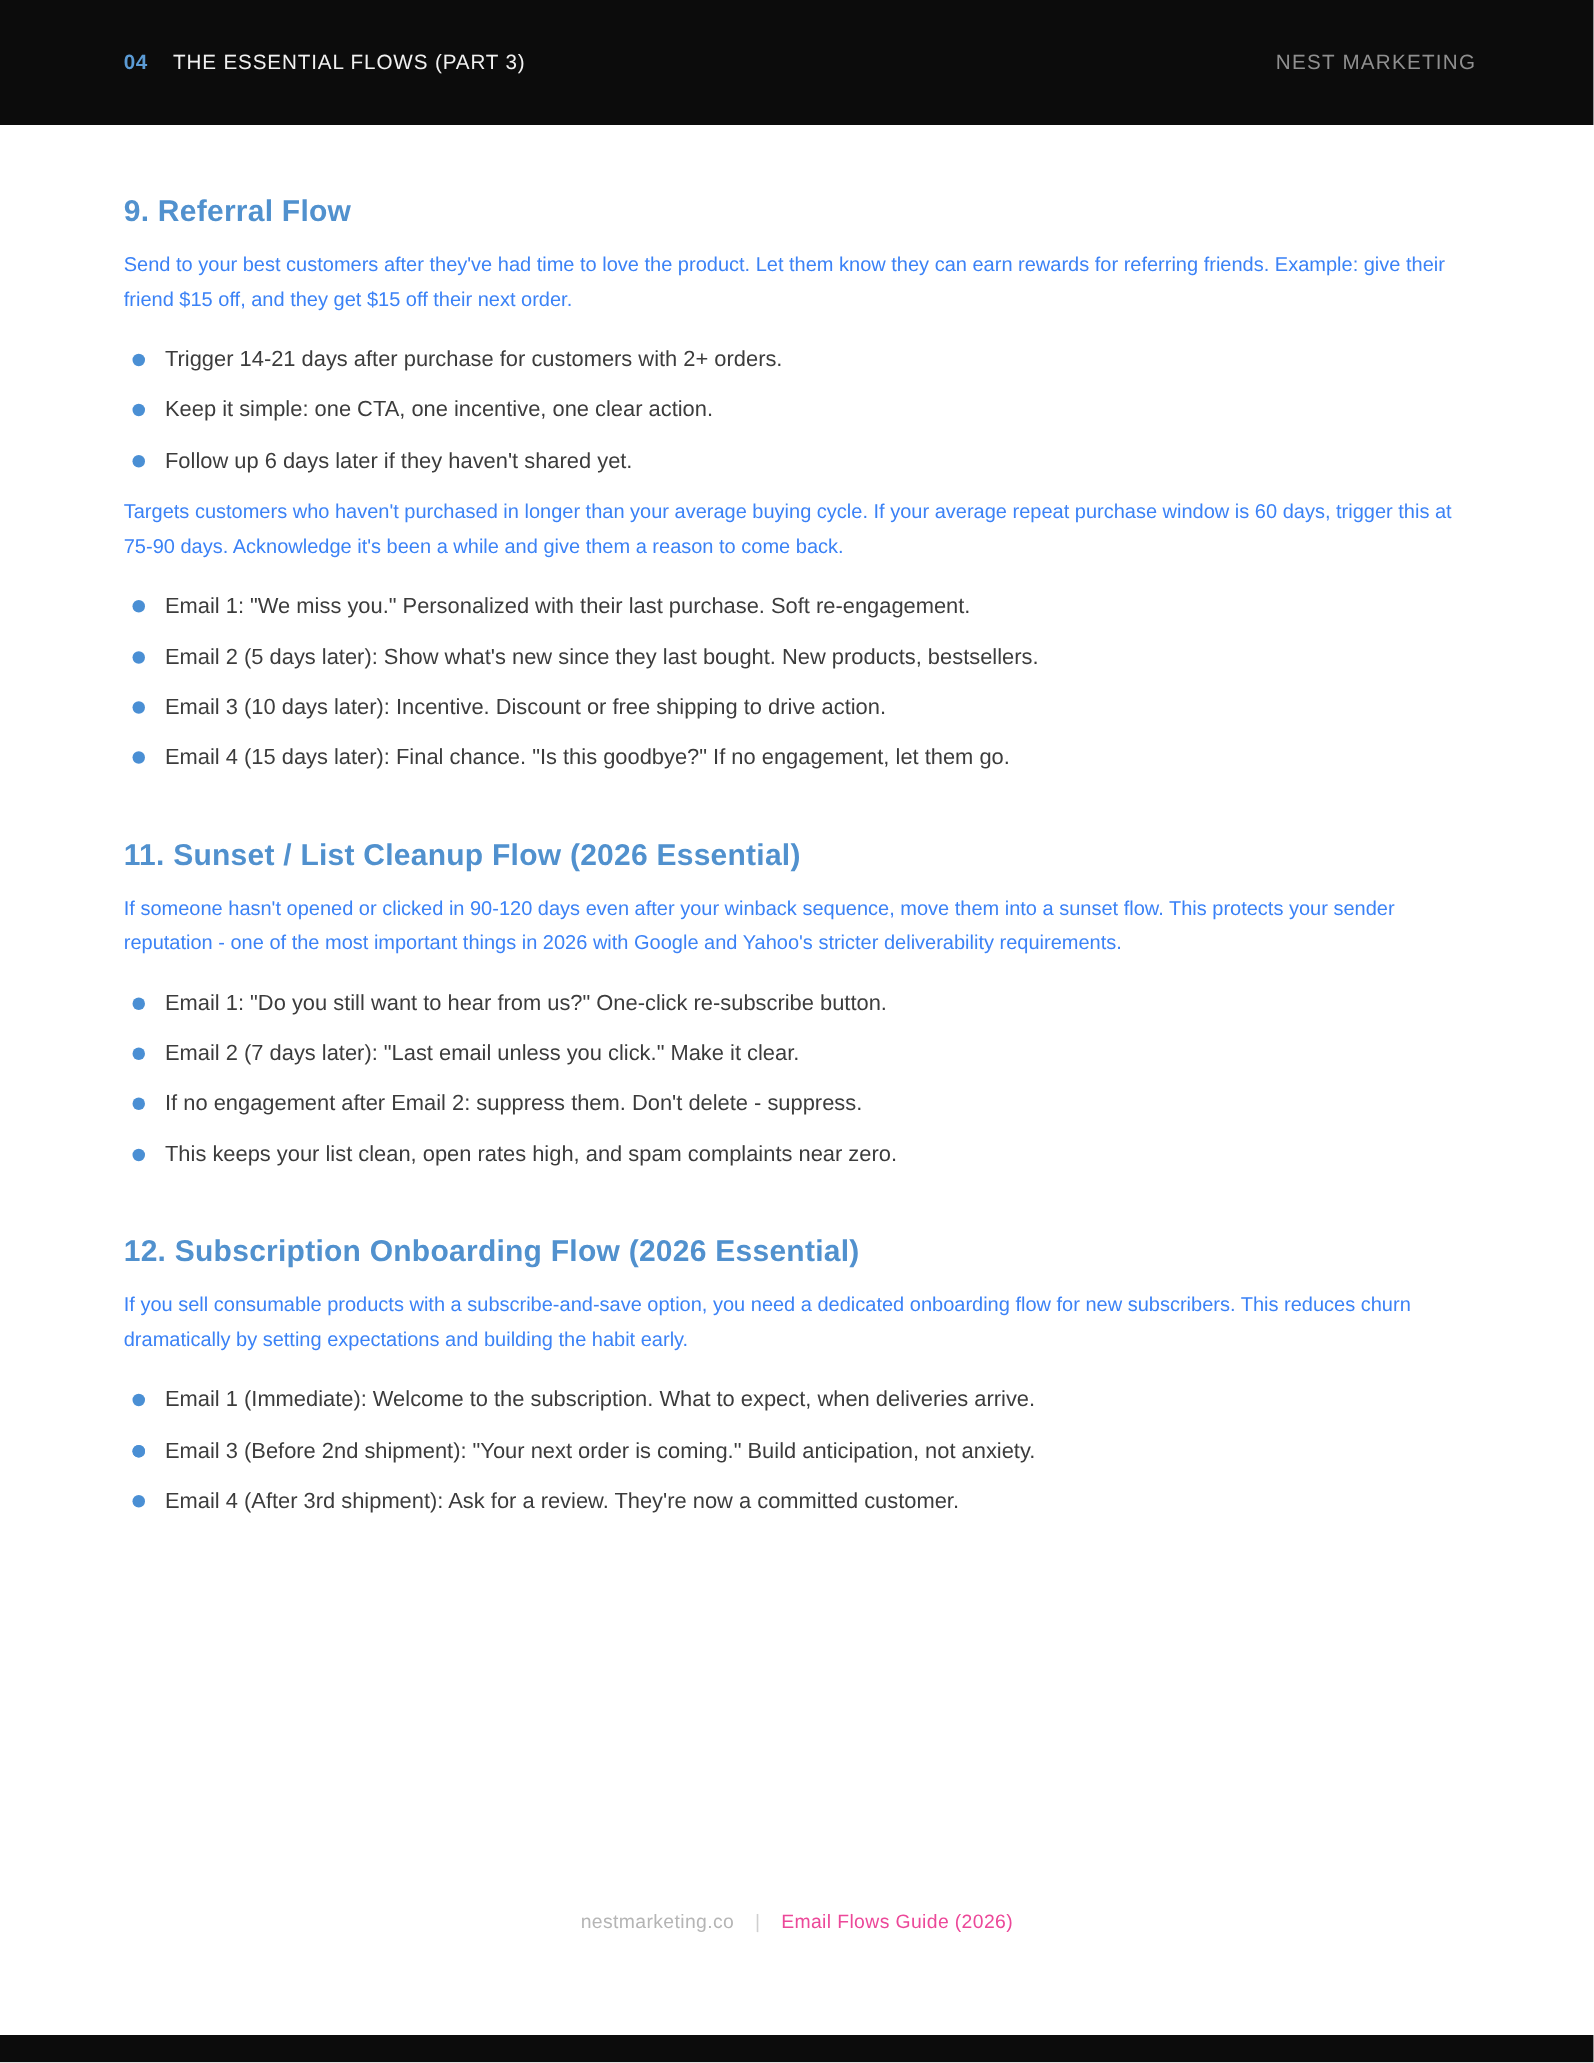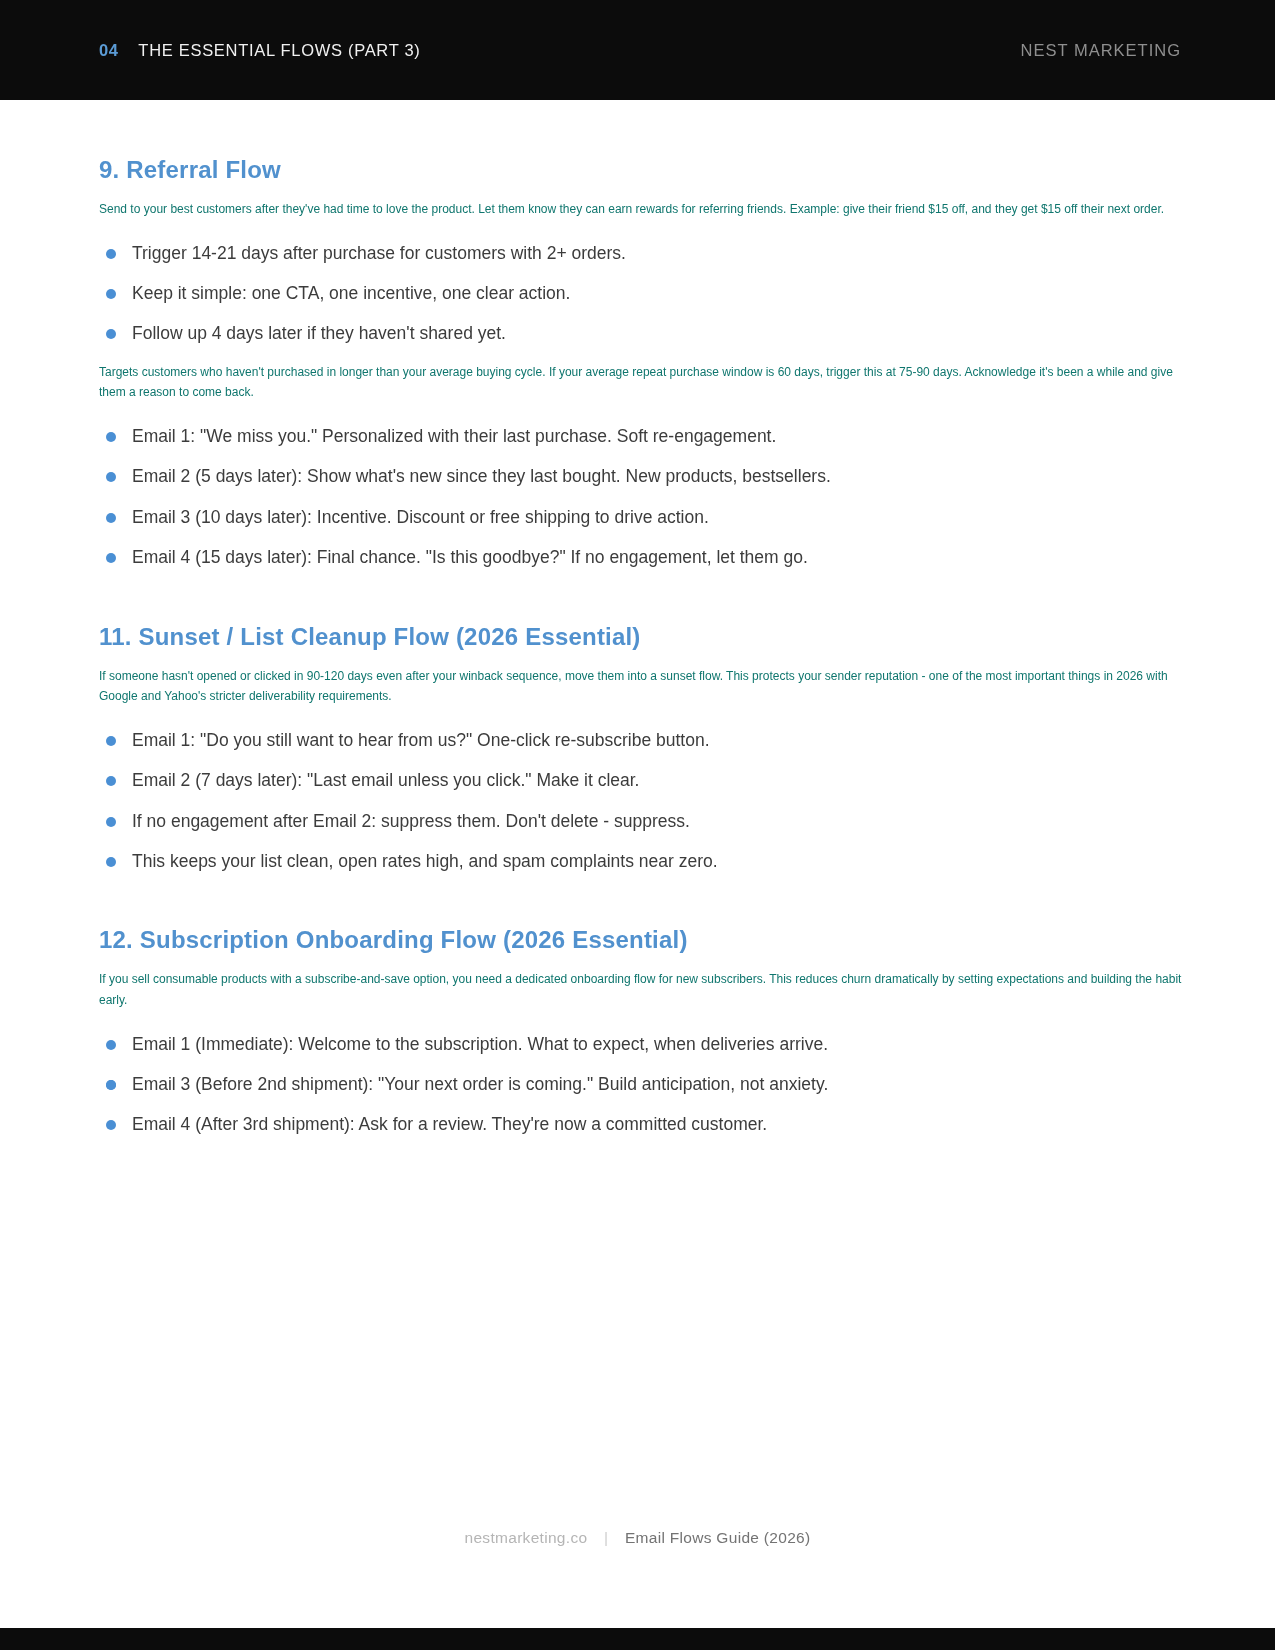--- a/index.html
+++ b/index.html
@@ -57,22 +57,22 @@
   .section-heading {
     color: #5191ce;
     font-size: 24px;
     font-weight: 700;
     margin: 52px 0 15px 0;
     letter-spacing: 0.2px;
   }
   .flow-section:first-child .section-heading { margin-top: 10px; }
 
   .section-body {
-    font-size: 12px;
-    color: #0f766e;
+    font-size: 16px;
+    color: #3b82f6;
     line-height: 1.72;
     margin-bottom: 21px;
   }
 
   .bullet-list { list-style: none; }
   .bullet-item {
     position: relative;
     padding-left: 33px;
     font-size: 17.5px;
     color: #3c3c3c;
@@ -95,21 +95,21 @@
     bottom: 103px;
     left: 0;
     width: 100%;
     text-align: center;
     font-size: 15.5px;
     color: #c9c9c9;
     letter-spacing: 0.3px;
   }
   .page-footer .site { color: #b5b5b5; }
   .page-footer .sep { margin: 0 12px; color: #cfcfcf; }
-  .page-footer .doc { color: #737373; }
+  .page-footer .doc { color: #ec4899; }
 
   .bottombar {
     position: absolute;
     bottom: 0;
     left: 0;
     width: 100%;
     height: 22px;
     background: #0c0c0c;
   }
 </style>
@@ -139,21 +139,21 @@
   </li>
 
 
   <li class="bullet-item">
     <span class="dot"></span>
     <span class="bullet-text">Keep it simple: one CTA, one incentive, one clear action.</span>
   </li>
 
   <li class="bullet-item">
     <span class="dot"></span>
-    <span class="bullet-text">Follow up 4 days later if they haven't shared yet.</span>
+    <span class="bullet-text">Follow up 6 days later if they haven't shared yet.</span>
   </li>
 </ul>
   </section>
 
   <section class="flow-section">
     <p class="section-body">Targets customers who haven't purchased in longer than your average buying cycle. If your average repeat purchase window is 60 days, trigger this at 75-90 days. Acknowledge it's been a while and give them a reason to come back.</p>
     <ul class="bullet-list">
   <li class="bullet-item">
     <span class="dot"></span>
     <span class="bullet-text">Email 1: "We miss you." Personalized with their last purchase. Soft re-engagement.</span>

